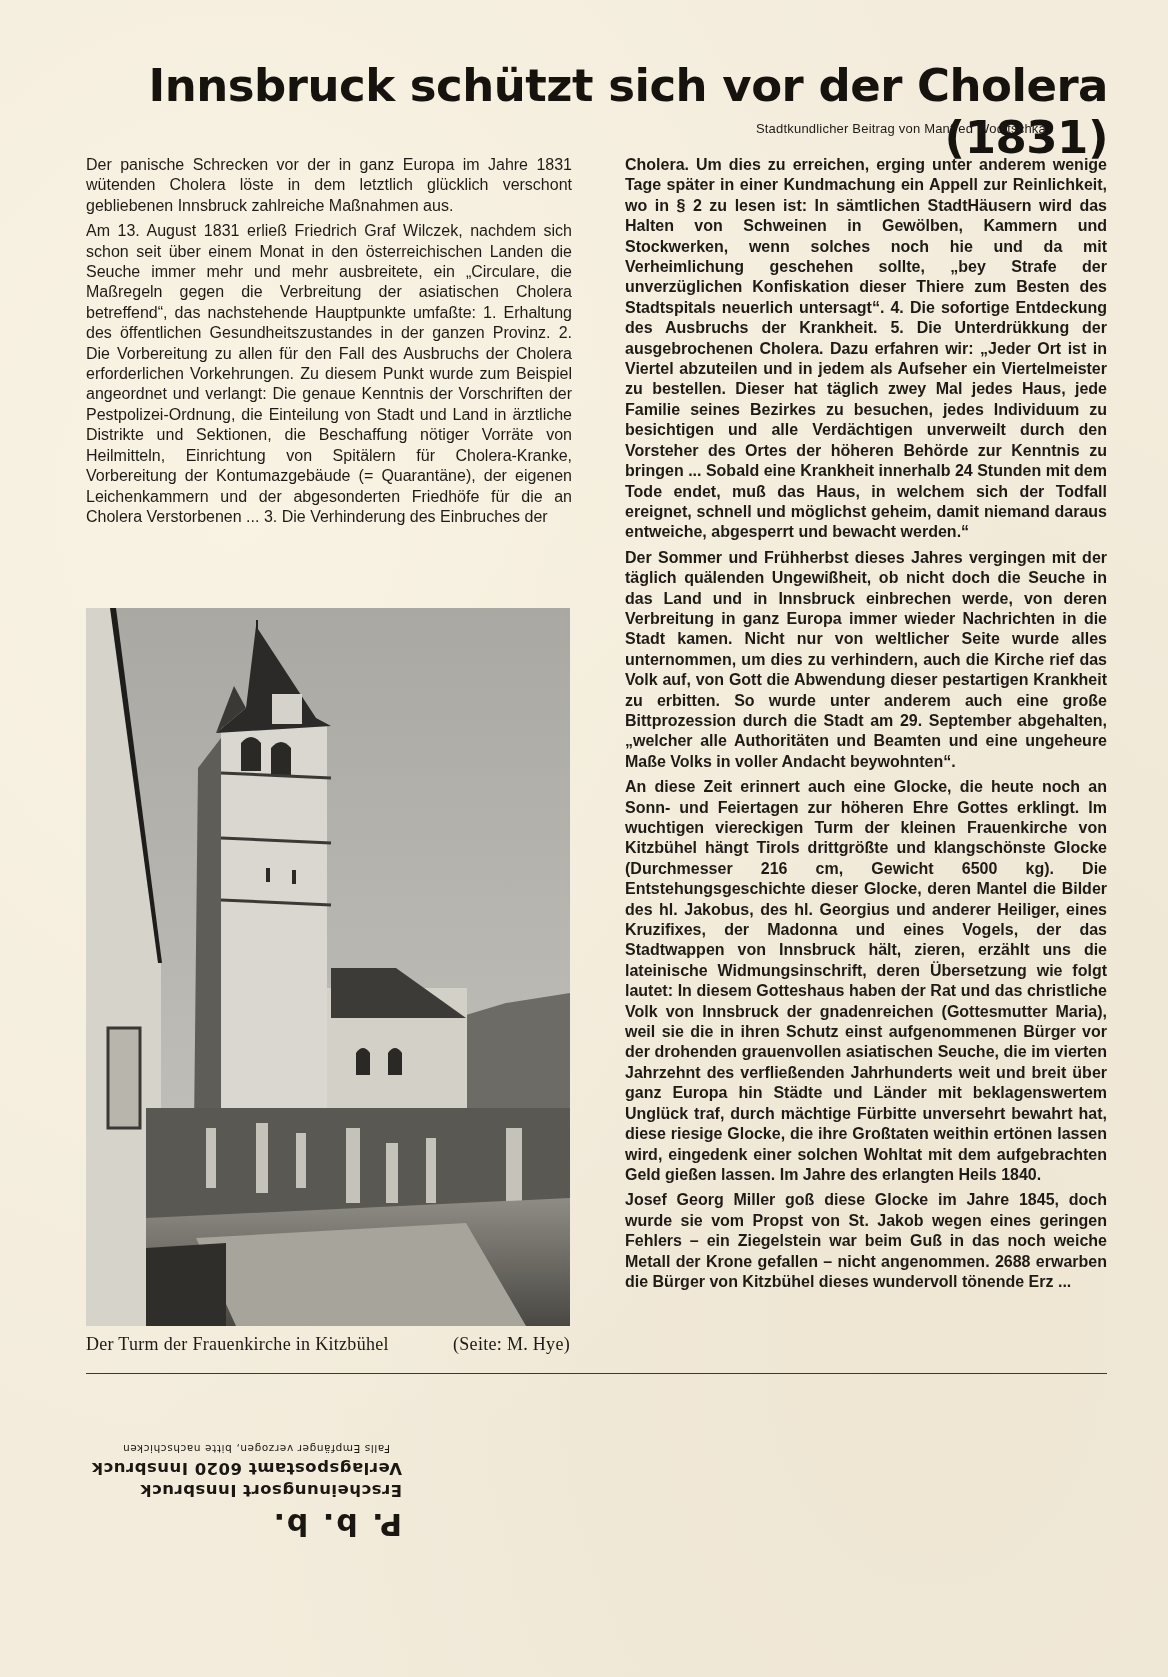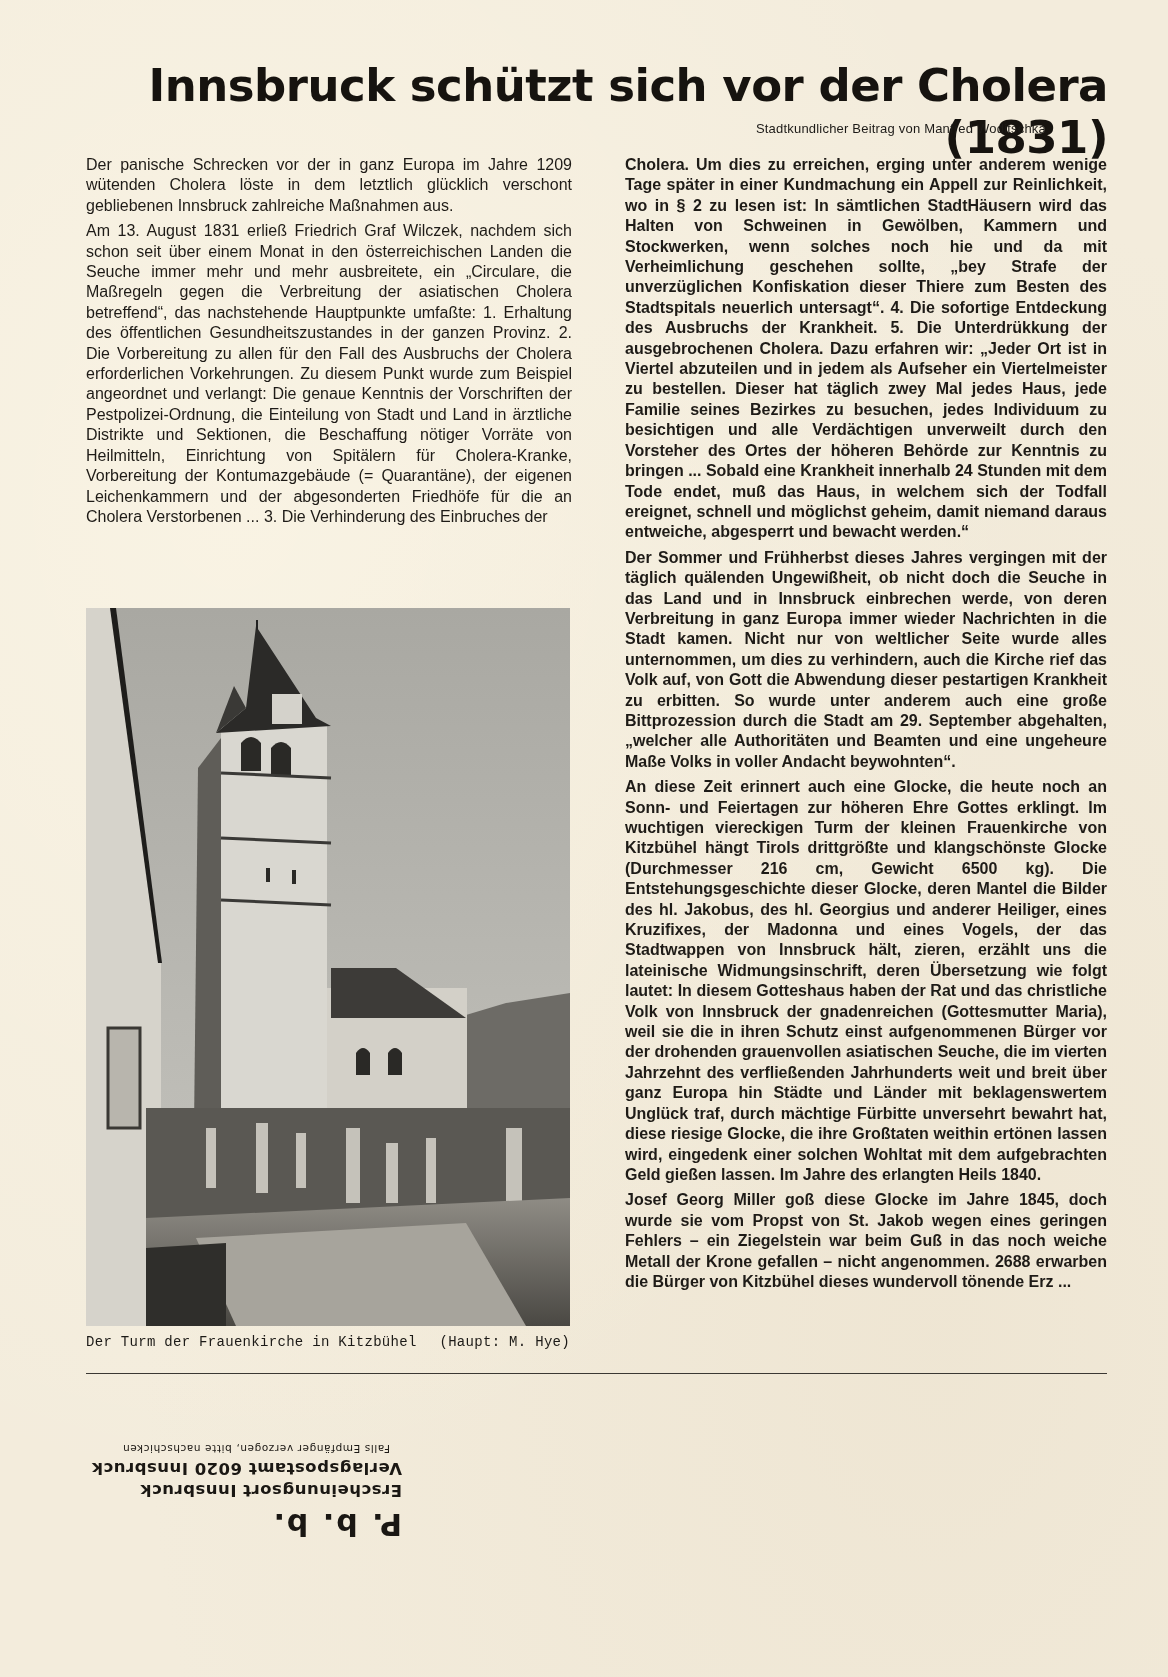--- a/index.html
+++ b/index.html
@@ -50,22 +50,22 @@
     .col-right { left: 625px; top: 139px; width: 482px; font-weight: bold; }
 
     .photo {
       position: absolute; left: 86px; top: 592px; width: 484px; height: 718px;
       background: #b9b8b2;
       overflow: hidden;
     }
     .photo svg { display: block; width: 100%; height: 100%; }
     .caption {
       position: absolute; left: 86px; top: 1318px; width: 484px;
-      font-family: Liberation Mono, monospace;
-      font-size: 14px; letter-spacing: 0.3px;
+      font-family: Liberation Serif, serif;
+      font-size: 18px; letter-spacing: 0.3px;
       display: flex; justify-content: space-between;
     }
 
     .rule {
       position: absolute; left: 86px; top: 1357px; width: 1021px; height: 0;
       border-top: 1.5px solid #3b3833;
     }
 
     .mailing {
       position: absolute; left: 86px; top: 1405px; width: 320px; height: 120px;
@@ -81,21 +81,21 @@
   </style>
 </head>
 <body>
 
 <div class="page">
 
   <h1 class="headline">Innsbruck schützt sich vor der Cholera (1831)</h1>
   <div class="byline">Stadtkundlicher Beitrag von Manfred Woditschka</div>
 
   <div class="col col-left">
-    <p>Der panische Schrecken vor der in ganz Europa im Jahre 1209 wütenden Cholera löste in dem letztlich glücklich verschont gebliebenen Innsbruck zahlreiche Maßnahmen aus.</p>
+    <p>Der panische Schrecken vor der in ganz Europa im Jahre 1831 wütenden Cholera löste in dem letztlich glücklich verschont gebliebenen Innsbruck zahlreiche Maßnahmen aus.</p>
     <p>Am 13. August 1831 erließ Friedrich Graf Wilczek, nachdem sich schon seit über einem Monat in den österreichischen Landen die Seuche immer mehr und mehr ausbreitete, ein „Circulare, die Maßregeln gegen die Verbreitung der asiatischen Cholera betreffend“, das nachstehende Haupt­punkte umfaßte: 1. Erhaltung des öffentlichen Gesundheits­zustandes in der ganzen Provinz. 2. Die Vorbereitung zu allen für den Fall des Ausbruchs der Cholera erforder­lichen Vorkehrungen. Zu diesem Punkt wurde zum Bei­spiel angeordnet und verlangt: Die genaue Kenntnis der Vorschriften der Pestpolizei-Ordnung, die Einteilung von Stadt und Land in ärztliche Distrikte und Sektionen, die Beschaffung nötiger Vorräte von Heilmitteln, Einrichtung von Spitälern für Cholera-Kranke, Vorbereitung der Kon­tumazgebäude (= Quarantäne), der eigenen Leichenkam­mern und der abgesonderten Friedhöfe für die an Cholera Verstorbenen ... 3. Die Verhinderung des Einbruches der</p>
   </div>
 
   <div class="photo">
     <svg viewBox="0 0 484 718" preserveAspectRatio="none">
       <defs>
         <linearGradient id="sky" x1="0" y1="0" x2="0" y2="1">
           <stop offset="0" stop-color="#a9a8a2"></stop>
           <stop offset="1" stop-color="#c7c6c0"></stop>
         </linearGradient>
@@ -143,21 +143,21 @@
       </g>
 
       <path d="M60 610 L484 590 L484 718 L60 718 Z" fill="url(#ground)"></path>
       <path d="M110 630 L380 615 L440 718 L150 718 Z" fill="#a7a49c"></path>
       <path d="M60 640 L140 635 L140 718 L60 718 Z" fill="#2f2e2b"></path>
     </svg>
   </div>
 
   <div class="caption">
     <span>Der Turm der Frauenkirche in Kitzbühel</span>
-    <span>(Haupt: M. Hye)</span>
+    <span>(Seite: M. Hye)</span>
   </div>
 
   <div class="col col-right">
     <p>Cholera. Um dies zu erreichen, erging unter anderem wenige Tage später in einer Kundmachung ein Appell zur Reinlichkeit, wo in § 2 zu lesen ist: In sämtlichen Stadt­Häusern wird das Halten von Schweinen in Gewölben, Kammern und Stockwerken, wenn solches noch hie und da mit Verheimlichung geschehen sollte, „bey Strafe der unverzüglichen Konfiskation dieser Thiere zum Besten des Stadtspitals neuerlich untersagt“. 4. Die sofortige Ent­deckung des Ausbruchs der Krankheit. 5. Die Unterdrük­kung der ausgebrochenen Cholera. Dazu erfahren wir: „Jeder Ort ist in Viertel abzuteilen und in jedem als Auf­seher ein Viertelmeister zu bestellen. Dieser hat täglich zwey Mal jedes Haus, jede Familie seines Bezirkes zu besuchen, jedes Individuum zu besichtigen und alle Ver­dächtigen unverweilt durch den Vorsteher des Ortes der höheren Behörde zur Kenntnis zu bringen ... Sobald eine Krankheit innerhalb 24 Stunden mit dem Tode endet, muß das Haus, in welchem sich der Todfall ereignet, schnell und möglichst geheim, damit niemand daraus entweiche, abgesperrt und bewacht werden.“</p>
     <p>Der Sommer und Frühherbst dieses Jahres vergingen mit der täglich quälenden Ungewißheit, ob nicht doch die Seuche in das Land und in Innsbruck einbrechen werde, von deren Verbreitung in ganz Europa immer wieder Nach­richten in die Stadt kamen. Nicht nur von weltlicher Seite wurde alles unternommen, um dies zu verhindern, auch die Kirche rief das Volk auf, von Gott die Abwendung dieser pestartigen Krankheit zu erbitten. So wurde unter anderem auch eine große Bittprozession durch die Stadt am 29. September abgehalten, „welcher alle Authoritäten und Beamten und eine ungeheure Maße Volks in voller Andacht beywohnten“.</p>
     <p>An diese Zeit erinnert auch eine Glocke, die heute noch an Sonn- und Feiertagen zur höheren Ehre Gottes er­klingt. Im wuchtigen viereckigen Turm der kleinen Frauen­kirche von Kitzbühel hängt Tirols drittgrößte und klang­schönste Glocke (Durchmesser 216 cm, Gewicht 6500 kg). Die Entstehungsgeschichte dieser Glocke, deren Mantel die Bilder des hl. Jakobus, des hl. Georgius und anderer Heili­ger, eines Kruzifixes, der Madonna und eines Vogels, der das Stadtwappen von Innsbruck hält, zieren, erzählt uns die lateinische Widmungsinschrift, deren Übersetzung wie folgt lautet: In diesem Gotteshaus haben der Rat und das christliche Volk von Innsbruck der gnadenreichen (Gottes­mutter Maria), weil sie die in ihren Schutz einst aufgenom­menen Bürger vor der drohenden grauenvollen asiatischen Seuche, die im vierten Jahrzehnt des verfließenden Jahr­hunderts weit und breit über ganz Europa hin Städte und Länder mit beklagenswertem Unglück traf, durch mächtige Fürbitte unversehrt bewahrt hat, diese riesige Glocke, die ihre Großtaten weithin ertönen lassen wird, eingedenk einer solchen Wohltat mit dem aufgebrachten Geld gießen lassen. Im Jahre des erlangten Heils 1840.</p>
     <p>Josef Georg Miller goß diese Glocke im Jahre 1845, doch wurde sie vom Propst von St. Jakob wegen eines geringen Fehlers – ein Ziegelstein war beim Guß in das noch weiche Metall der Krone gefallen – nicht angenommen. 2688 erwarben die Bürger von Kitzbühel dieses wundervoll tönende Erz ...</p>
   </div>
 
   <div class="rule"></div>

